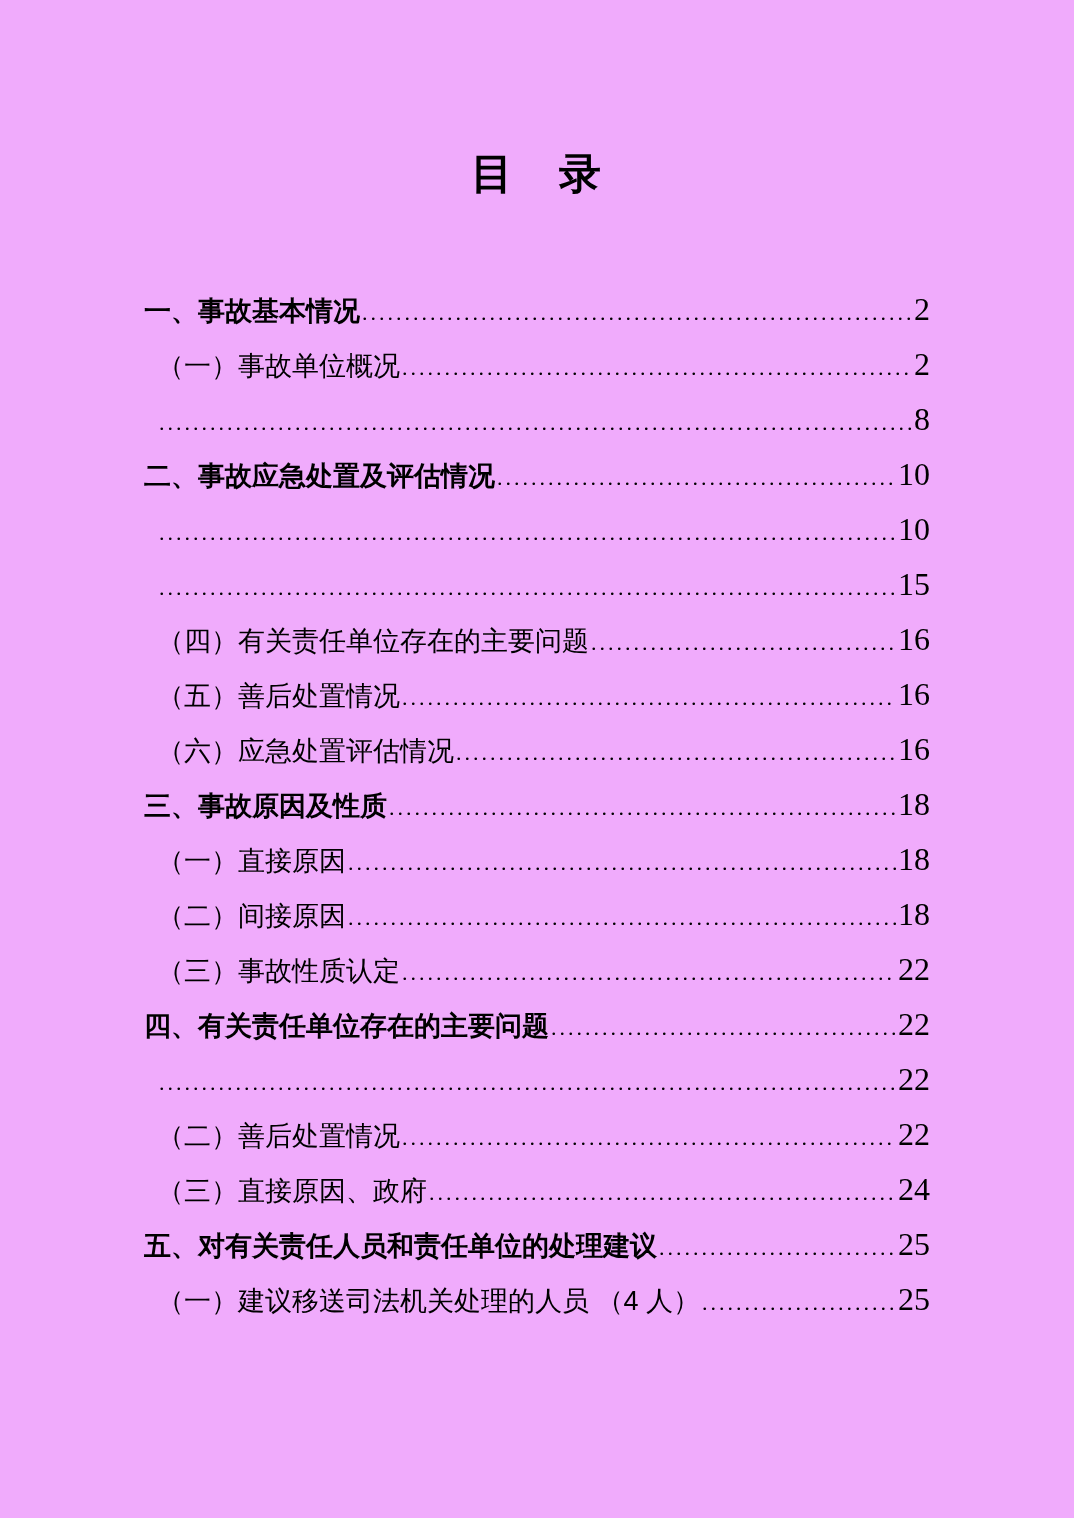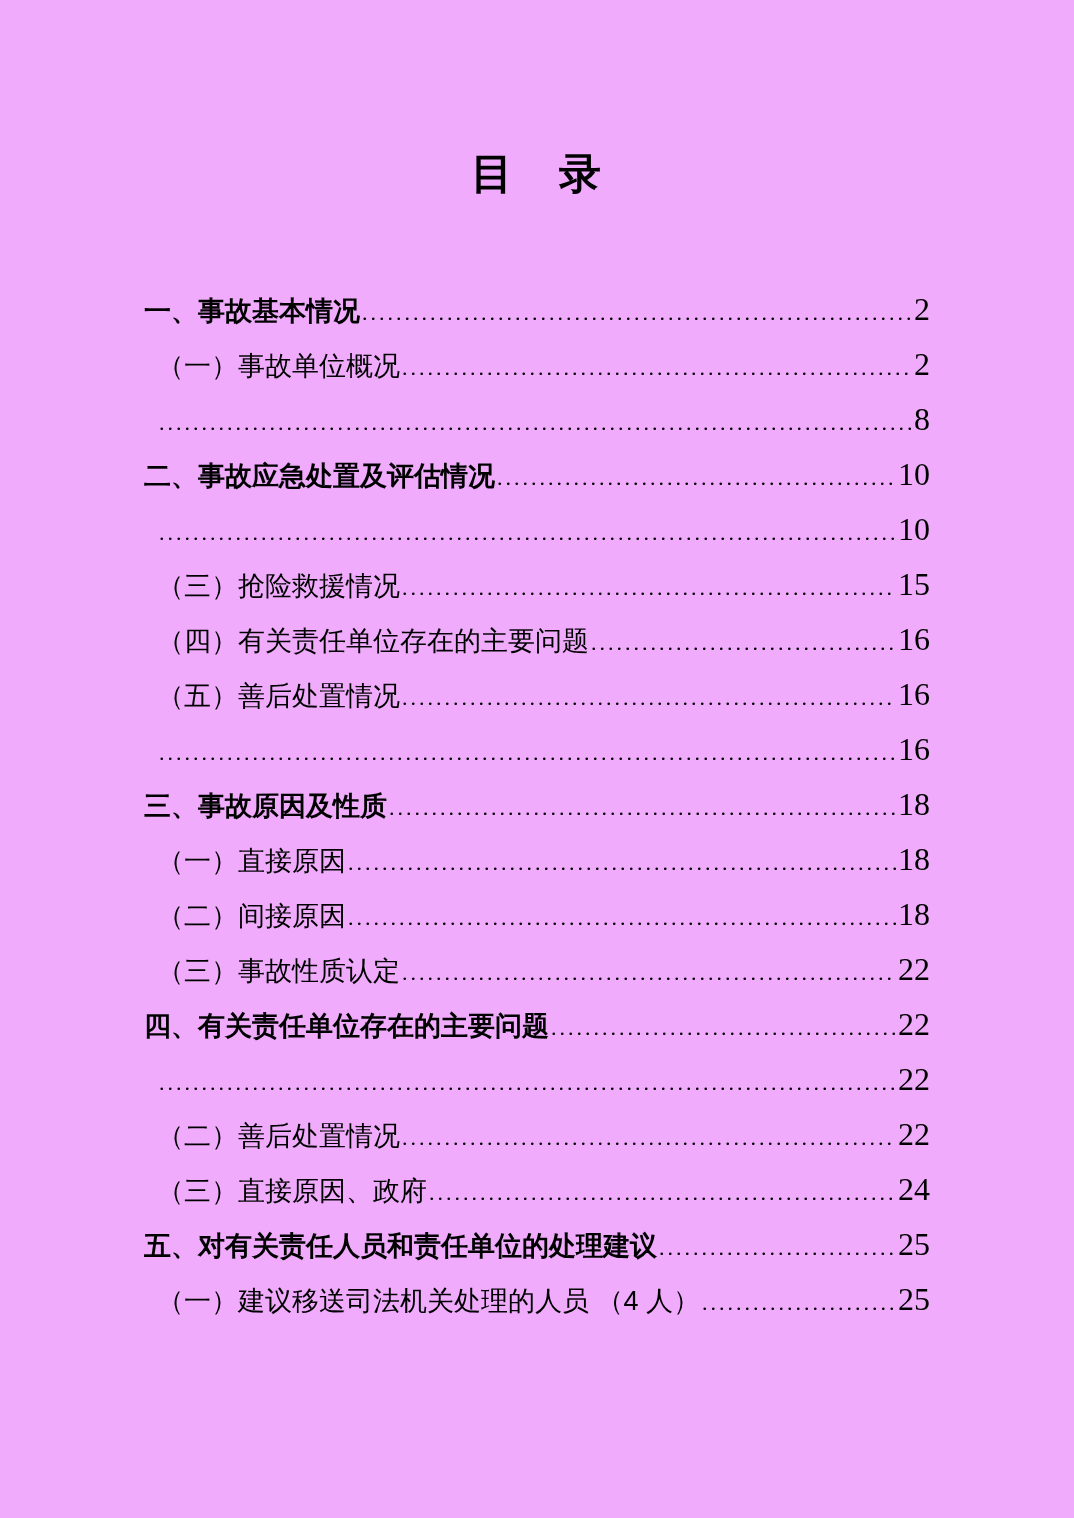--- a/index.html
+++ b/index.html
@@ -97,38 +97,38 @@
       <span class="toc-page">10</span>
     </div>
 
     <div class="toc-entry level2">
       <span class="toc-dots"></span>
       <span class="toc-page">10</span>
     </div>
 
 
     <div class="toc-entry level2">
-      <span class="toc-label">（三）抢险救援情况</span>
       <span class="toc-dots"></span>
       <span class="toc-page">15</span>
     </div>
 
     <div class="toc-entry level2">
       <span class="toc-label">（四）有关责任单位存在的主要问题</span>
       <span class="toc-dots"></span>
       <span class="toc-page">16</span>
     </div>
 
     <div class="toc-entry level2">
       <span class="toc-label">（五）善后处置情况</span>
       <span class="toc-dots"></span>
       <span class="toc-page">16</span>
     </div>
 
     <div class="toc-entry level2">
+      <span class="toc-label">（六）应急处置评估情况</span>
       <span class="toc-dots"></span>
       <span class="toc-page">16</span>
     </div>
 
     <div class="toc-entry level1">
       <span class="toc-label">三、事故原因及性质</span>
       <span class="toc-dots"></span>
       <span class="toc-page">18</span>
     </div>
 

